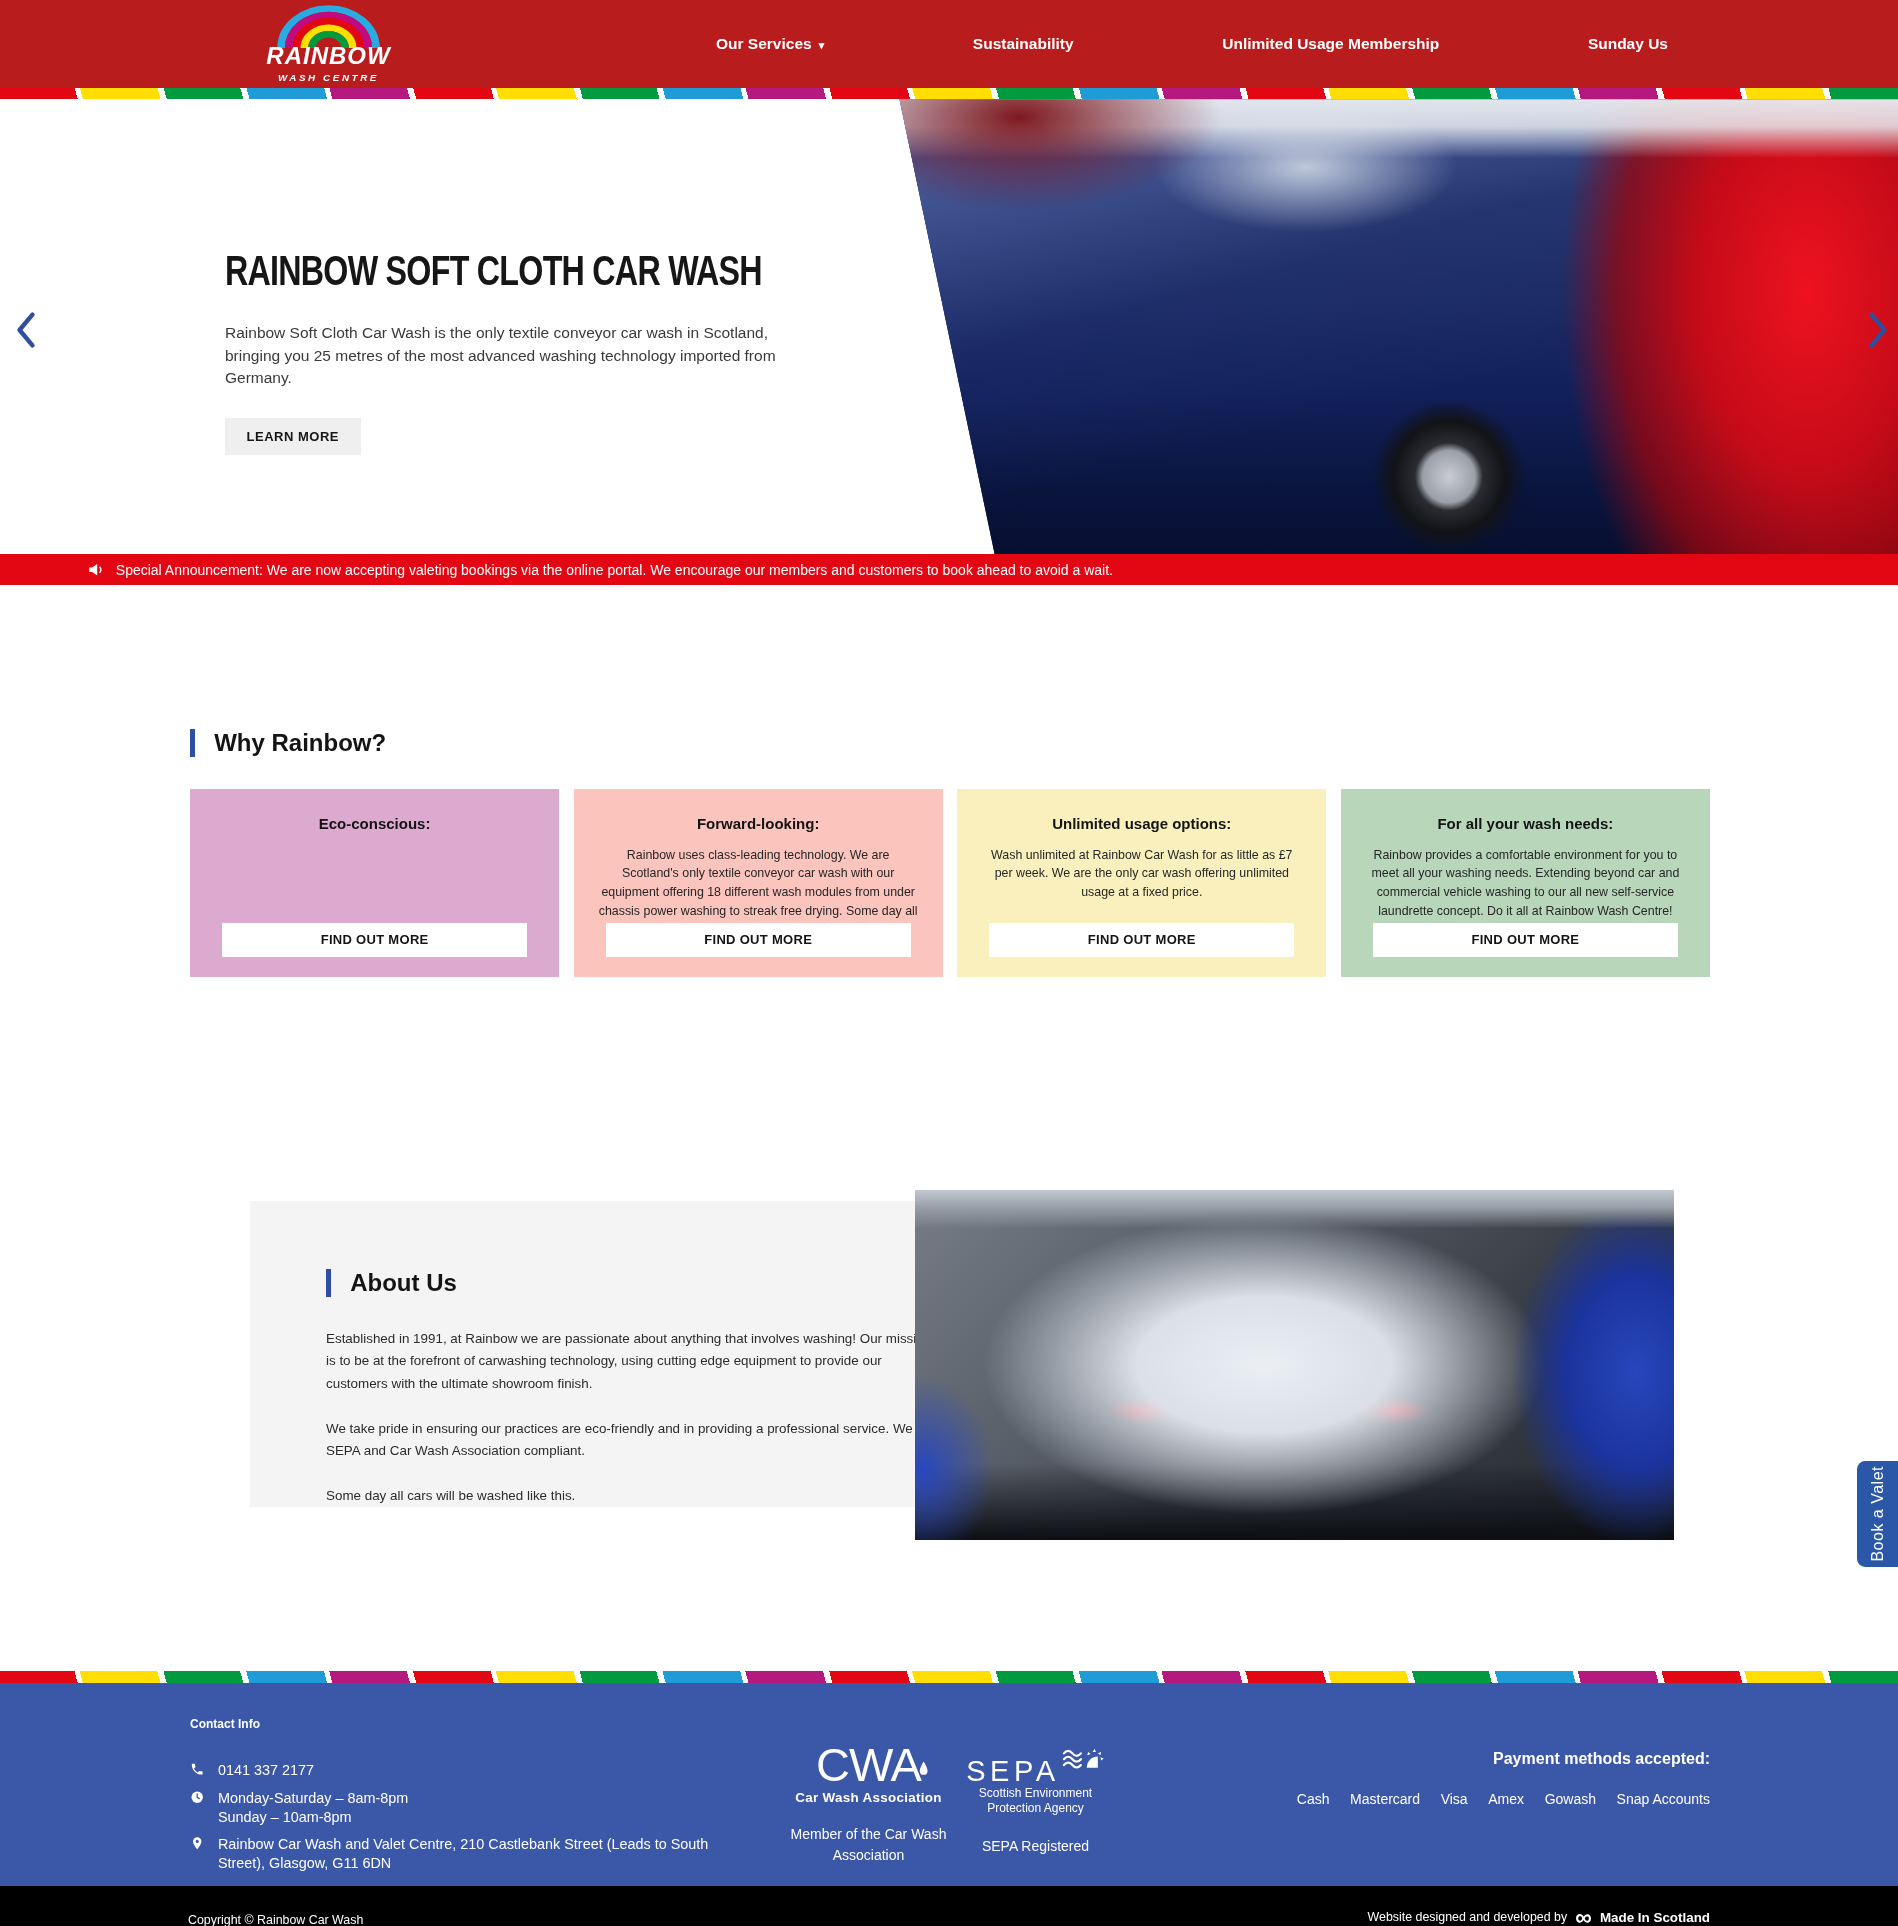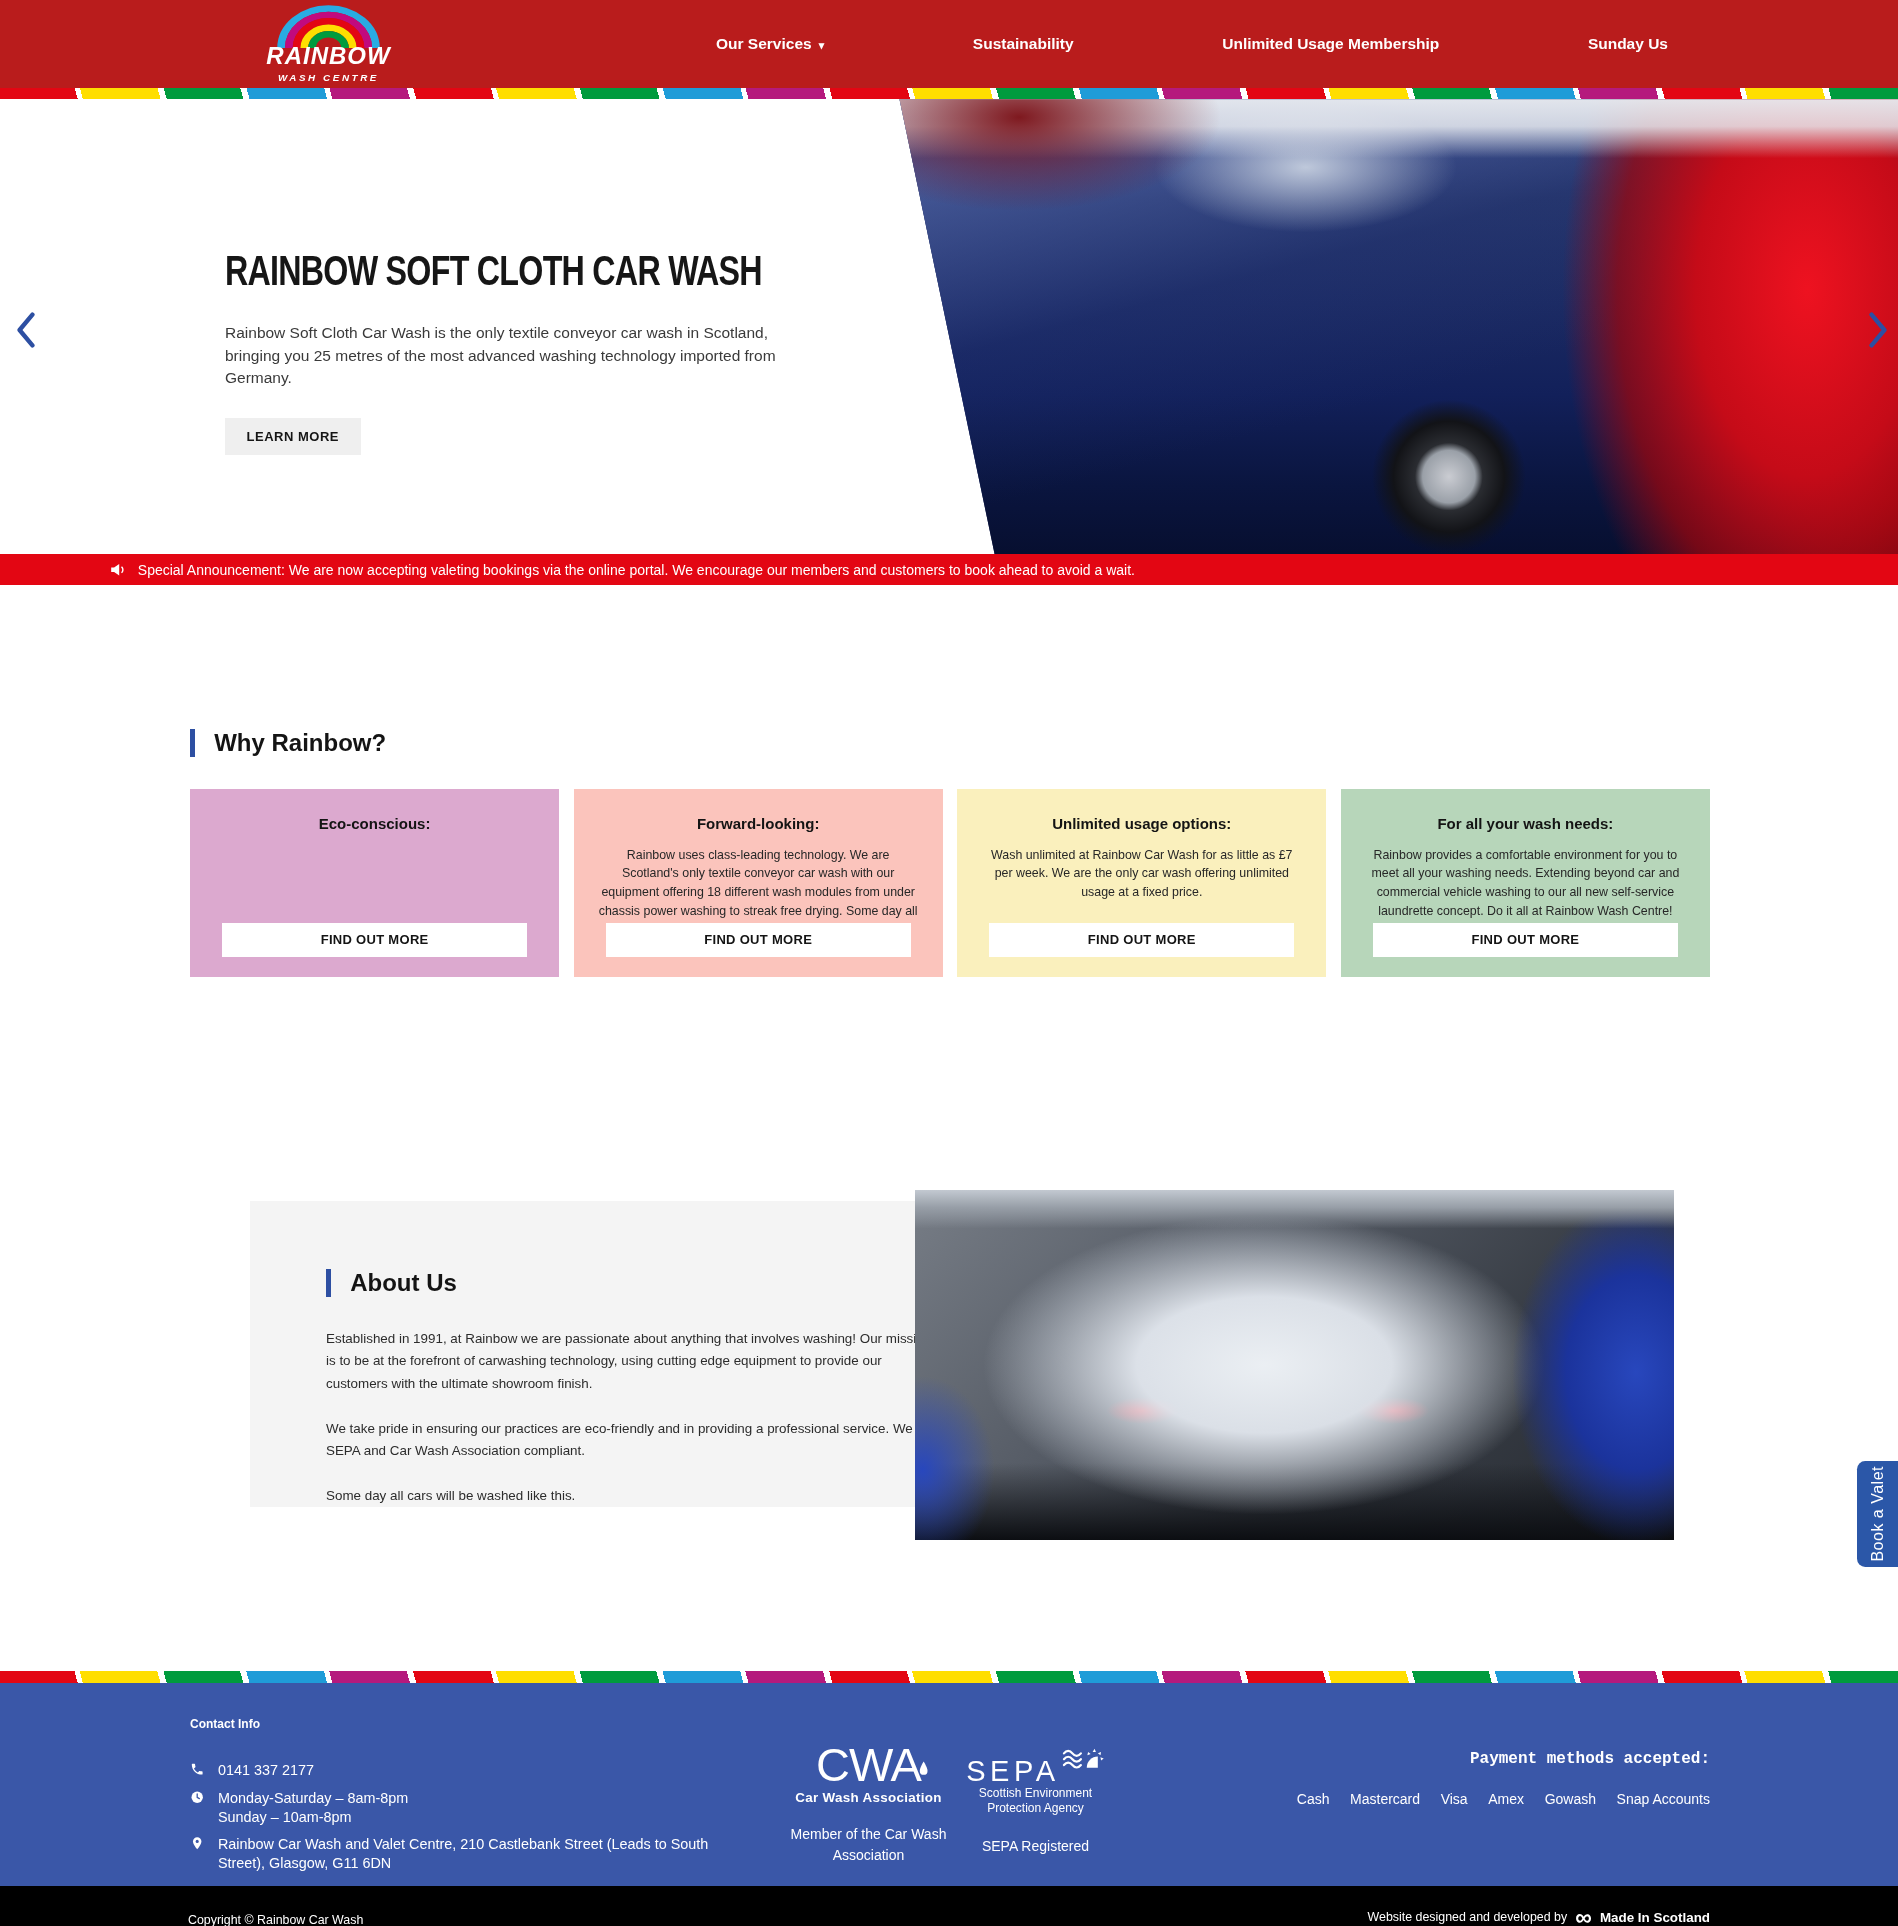--- a/index.html
+++ b/index.html
@@ -44,21 +44,21 @@
               transform:scaleX(.75);transform-origin:left center;white-space:nowrap;}
   .hero-desc{margin:27px 0 0;font-size:15.5px;line-height:1.45;color:#3a3a3a;width:587px;}
   .btn-learn{margin-top:28px;background:#efefef;border:0;padding:11.3px 21.6px;font-size:13px;font-weight:600;
              letter-spacing:0.5px;color:#161616;cursor:pointer;font-family:inherit;}
   .chev{position:absolute;top:210px;width:32px;height:41px;display:flex;align-items:center;justify-content:center;cursor:pointer;}
   .chev-left{left:10.3px;}
   .chev-right{right:4.1px;}
 
   
   .announcement{height:31px;background:#e30613;display:flex;align-items:center;gap:11.3px;
-                padding-left:109px;box-sizing:border-box;color:#fff;font-size:14px;}
+                padding-left:87px;box-sizing:border-box;color:#fff;font-size:14px;}
 
   
   .why{height:391px;padding:144px 188px 12px 190px;box-sizing:border-box;}
   .sec-head{display:flex;align-items:center;gap:19.6px;}
   .head-bar{width:4.6px;height:28px;background:#2d4fa2;flex:0 0 4.6px;}
   .sec-title{font-size:24px;font-weight:800;color:#141414;margin:0;}
   .cards{margin-top:32px;display:grid;grid-template-columns:repeat(4,1fr);gap:14.4px;height:188px;}
   .card{position:relative;padding:26px 24px 0;box-sizing:border-box;text-align:center;}
   .card--pink{background:#dca9cf;}
   .card--salmon{background:#fbc4bc;}
@@ -102,21 +102,21 @@
   .f-cwa{position:absolute;left:773px;top:58px;width:191px;text-align:center;}
   .cwa-mark{position:relative;display:inline-block;font-size:47px;font-weight:400;letter-spacing:-1px;line-height:1;color:#fff;}
   .cwa-drop{position:absolute;right:-8.2px;top:-4.1px;}
   .cwa-sub{font-size:13.4px;font-weight:700;margin-top:2px;letter-spacing:0.3px;}
   .f-caption{font-size:14px;margin-top:19.6px;line-height:1.5;padding:0 10.3px;}
   .f-sepa{position:absolute;left:935px;top:61px;width:201px;text-align:center;}
   .sepa-mark{display:flex;align-items:flex-start;justify-content:center;gap:2.1px;}
   .sepa-word{font-size:29px;letter-spacing:4.6px;font-weight:500;line-height:1;margin-top:13.4px;}
   .sepa-name{font-size:12px;line-height:1.25;margin-top:0;}
   .f-pay{position:absolute;right:188px;top:67px;text-align:right;}
-  .pay-title{font-size:16px;font-weight:700;margin:0 0 23px;font-family:Liberation Mono, monospace;}
+  .pay-title{font-size:16px;font-weight:700;margin:0 0 23px;}
   .pay-row{display:flex;gap:20.6px;justify-content:flex-end;font-size:14px;}
 
   
   .bottom{height:41px;background:#000;color:#fff;display:flex;align-items:flex-end;justify-content:space-between;
           padding:0 188px;box-sizing:border-box;}
   .copy{font-size:12.4px;}
   .credit{display:flex;align-items:center;gap:8.2px;font-size:12.4px;cursor:pointer;}
   .credit-logo{font-size:23px;line-height:.8;font-weight:700;}
   .credit-brand{font-weight:700;font-size:13.4px;}
 </style>

